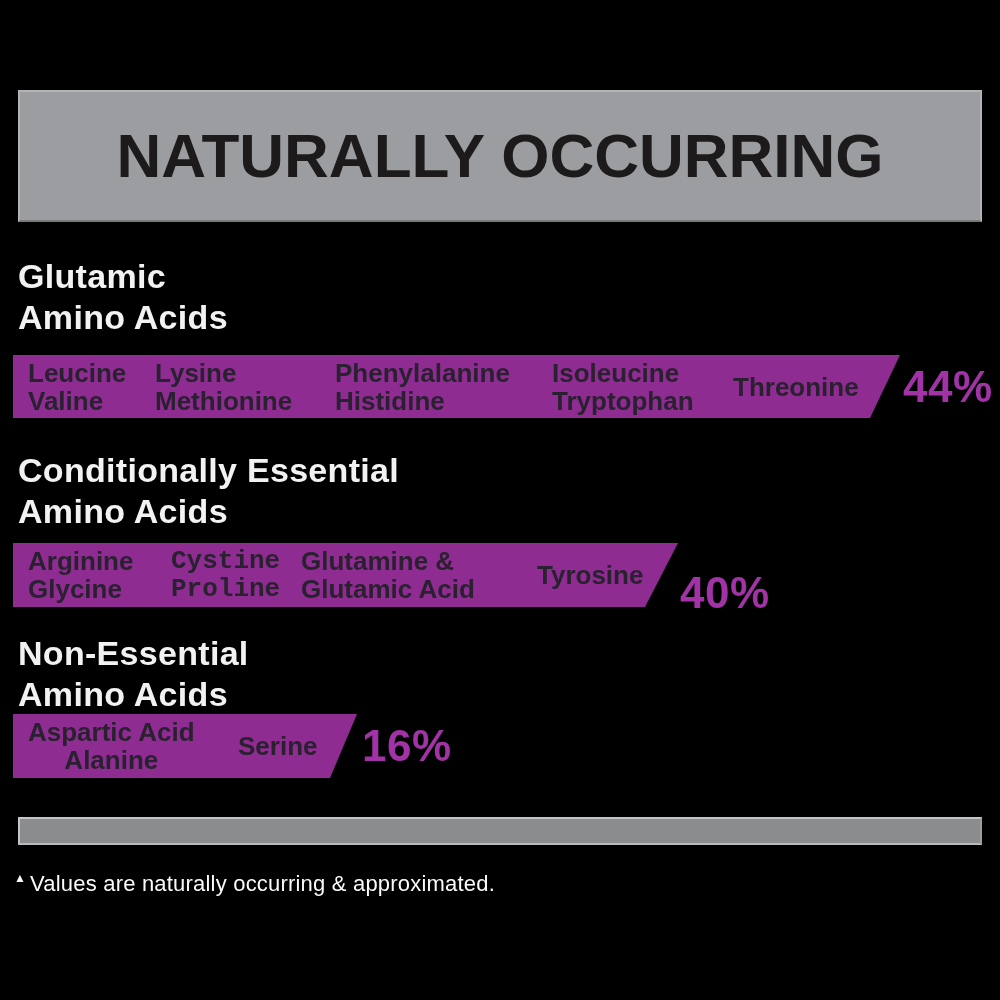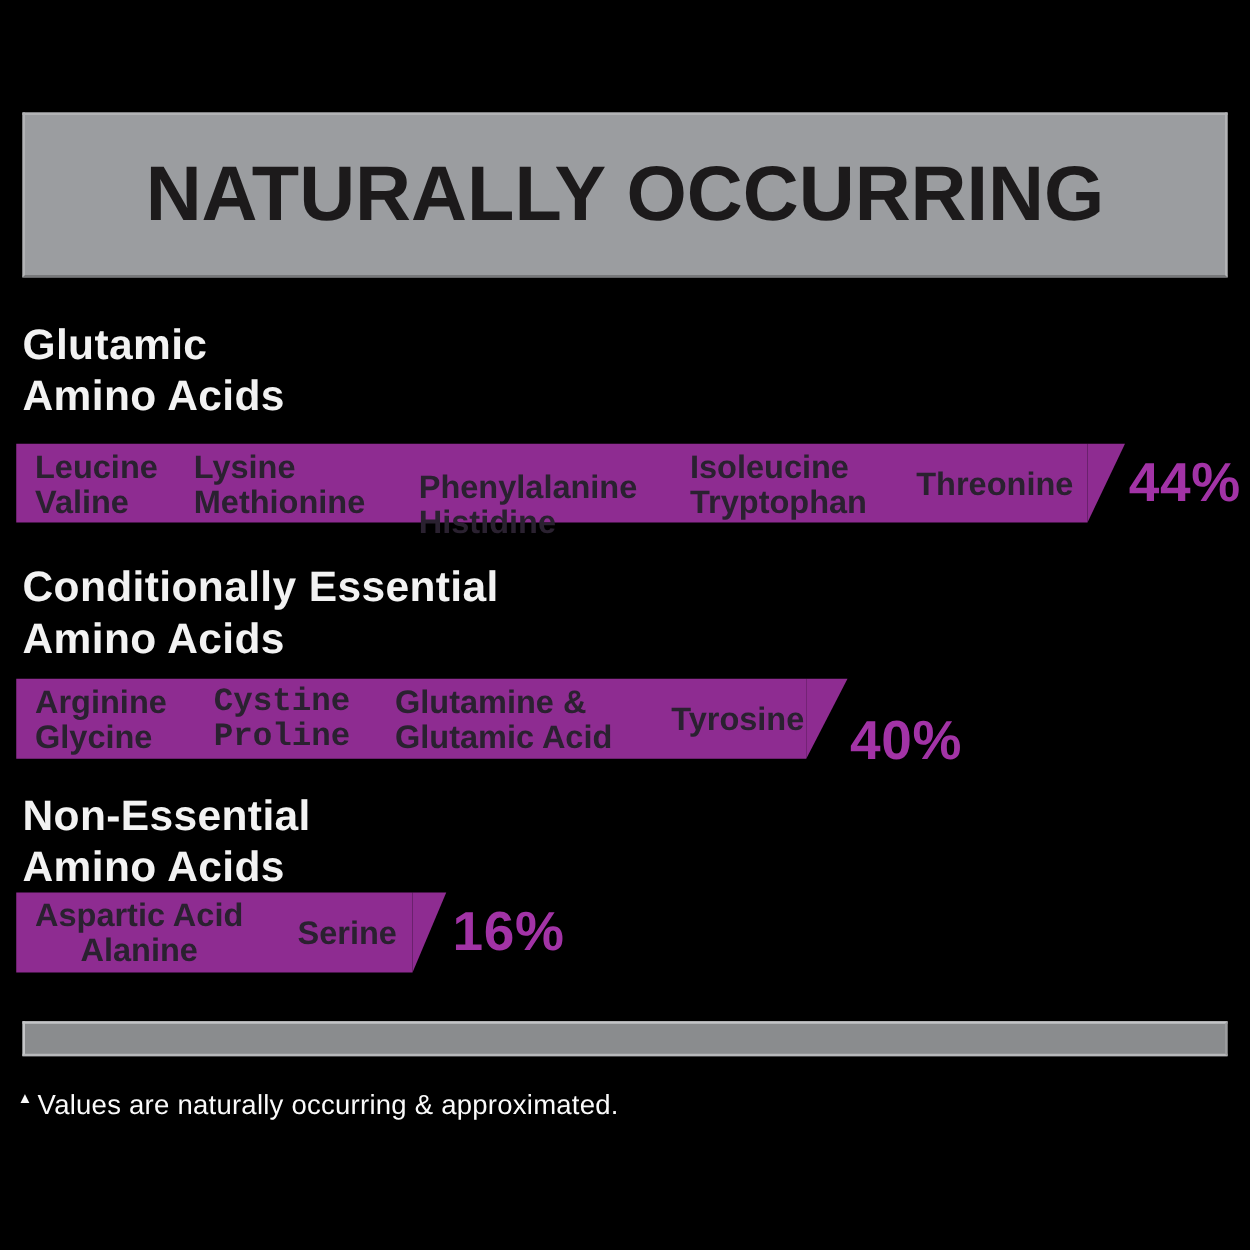--- a/index.html
+++ b/index.html
@@ -68,22 +68,22 @@
   .bar3{top:714px;height:64px;width:317px;}
   .bar3::after{border-top-width:64px;border-right-width:27px;}
   .bar-col{
     position:absolute;top:4px;
     color:var(--label);
     font-size:26px;font-weight:700;line-height:28px;
     white-space:nowrap;
   }
   .bar-col.single{top:50%;transform:translateY(-50%);text-align:right;}
   
-  .b1c0{left:15px;}  .b1c1{left:142px;} .b1c2{left:322px;margin-top:16px;} .b1c3{left:539px;} .b1c4{left:720px;}
-  .b2c0{left:15px;}  .b2c1{left:158px;font-family:Liberation Mono, monospace;} .b2c2{left:303px;} .b2c3{left:524px;}
+  .b1c0{left:15px;}  .b1c1{left:142px;} .b1c2{left:322px;} .b1c3{left:539px;} .b1c4{left:720px;}
+  .b2c0{left:15px;}  .b2c1{left:158px;font-family:Liberation Mono, monospace;} .b2c2{left:288px;} .b2c3{left:524px;}
   .b3c0{left:15px;text-align:center;}  .b3c1{left:225px;}
   
   .pct{
     position:absolute;
     color:var(--pct);
     font-size:44px;font-weight:700;
     letter-spacing:0.5px;
     white-space:nowrap;
   }
   .pct1{left:903px;top:355px;line-height:63px;}

